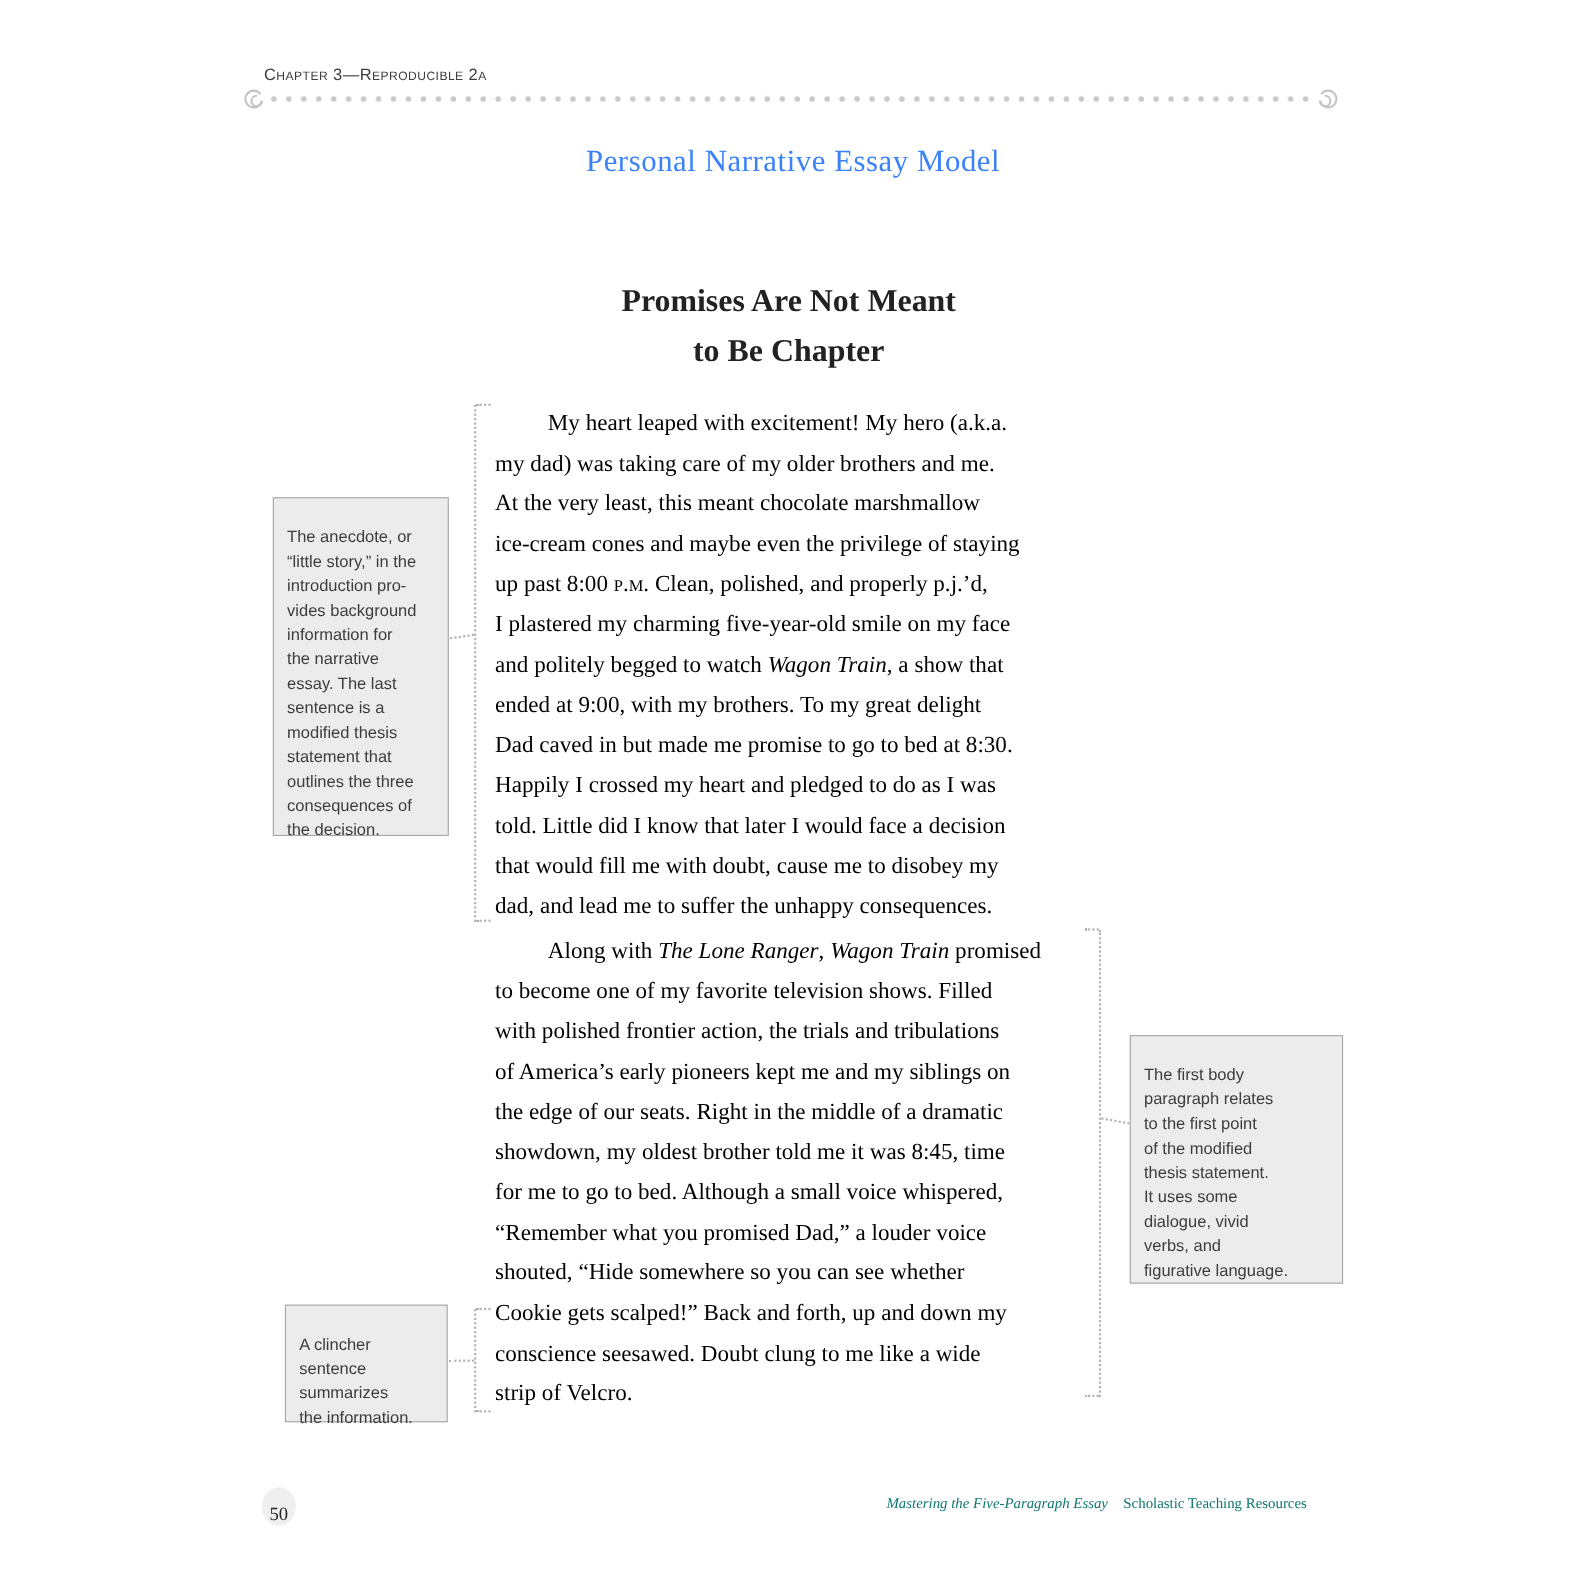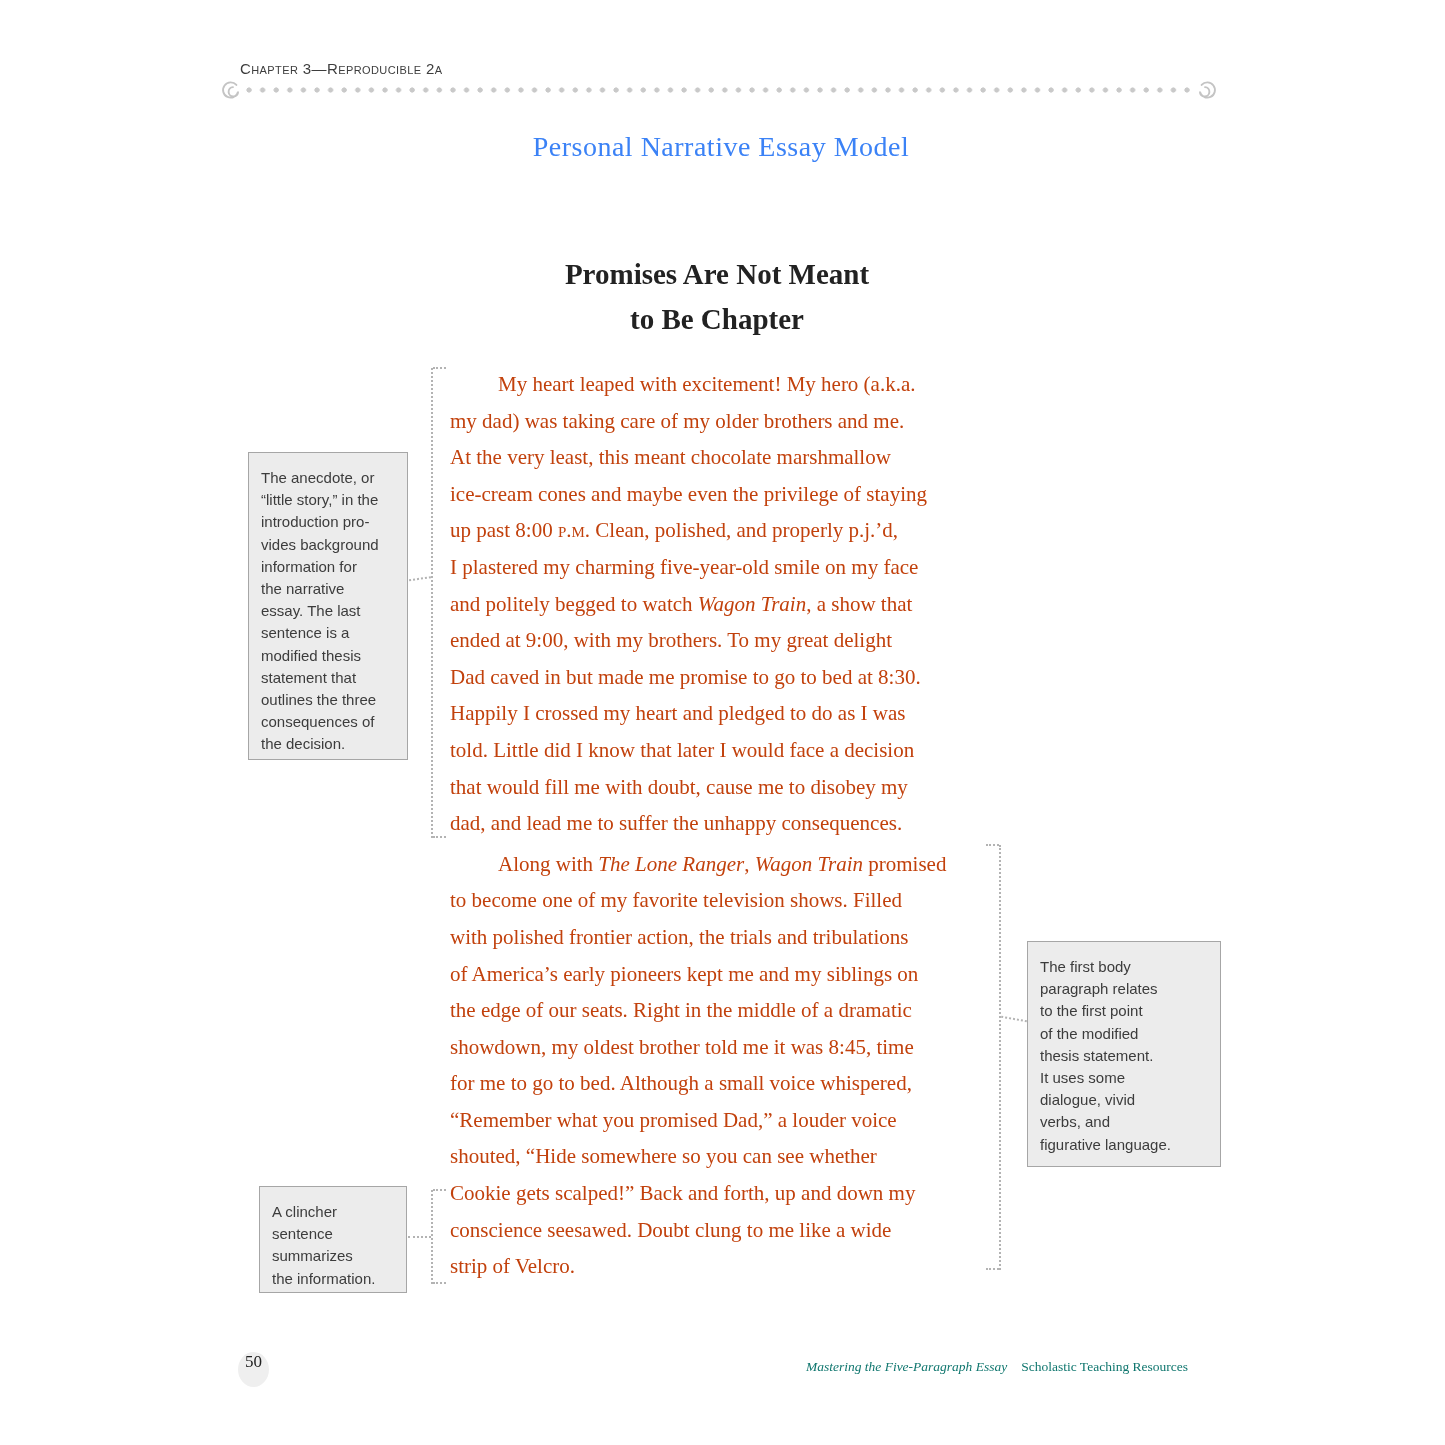--- a/index.html
+++ b/index.html
@@ -29,33 +29,33 @@
     text-align:center; font-size:28px; font-weight:normal; color:#3b82f6;
     letter-spacing:0.5px;
   }
   .essay-title {
     position:absolute; left:0; top:252px; width:1434px; margin:0;
     text-align:center; font-size:29px; font-weight:bold; color:#222;
     line-height:45px;
   }
 
   
-  .essay { position:absolute; left:450px; top:366px; width:545px; font-size:21px; color:#c2410c; }
+  .essay { position:absolute; left:450px; top:366px; width:545px; font-size:21px; color:#000000; }
   .para { line-height:36.6px; }
   .para2 { margin-top:4px; }
   .indent { text-indent:48px; }
   .it { font-style:italic; }
   .sc { font-variant:small-caps; text-transform:lowercase; }
 
   
   .note {
     position:absolute; box-sizing:border-box;
     background:#ececec; border:1px solid #a6a6a6;
     font-family:"Liberation Sans", sans-serif; font-size:15px; line-height:22.2px;
-    color:#3c3c3c; padding:14px 12px;
+    color:#3c3c3c; padding:25px 12px;
   }
   .note-text { white-space:pre-line; }
   #note-anecdote { left:248px; top:452px; width:160px; height:308px; }
   #note-body1    { left:1027px; top:941px; width:194px; height:226px; }
   #note-clincher { left:259px; top:1186px; width:148px; height:107px; }
 
   
   .vdots { position:absolute; width:0; border-left:2px dotted #b3b3b3; }
   .hdots { position:absolute; height:0; border-top:2px dotted #b3b3b3; }
   #bracket-intro-line   { left:431px; top:368px; height:470px; }
@@ -68,21 +68,21 @@
   #bracket-clincher-tick-t { left:433px; top:1189px; width:13px; }
   #bracket-clincher-tick-b { left:433px; top:1282px; width:13px; }
   #connector-anecdote { left:405px; top:578px; width:26px; transform:rotate(-8deg); }
   #connector-body1    { left:1001px; top:1018px; width:26px; transform:rotate(10deg); }
   #connector-clincher { left:408px; top:1236px; width:23px; }
 
   
   .page-number-badge {
     position:absolute; left:238px; top:1352px; width:31px; height:35px;
     background:#efefef; border-radius:50%;
-    display:flex; align-items:flex-start; justify-content:center;
+    display:flex; align-items:flex-end; justify-content:center;
     font-size:17px; color:#222;
   }
   .footer-credit {
     position:absolute; right:257px; top:1359px; font-size:13.5px; color:#0f766e;
     white-space:nowrap;
   }
   .footer-credit .book { font-style:italic; margin-right:14px; }
 </style>
 </head>
 <body>

